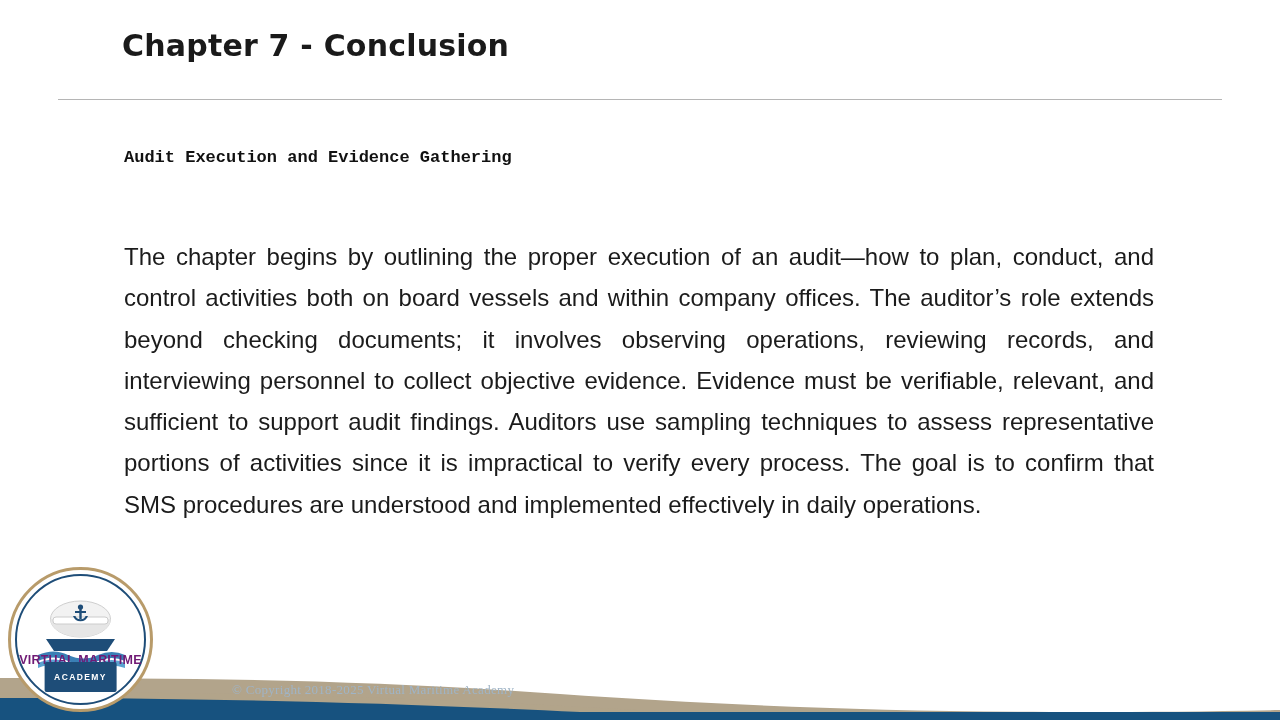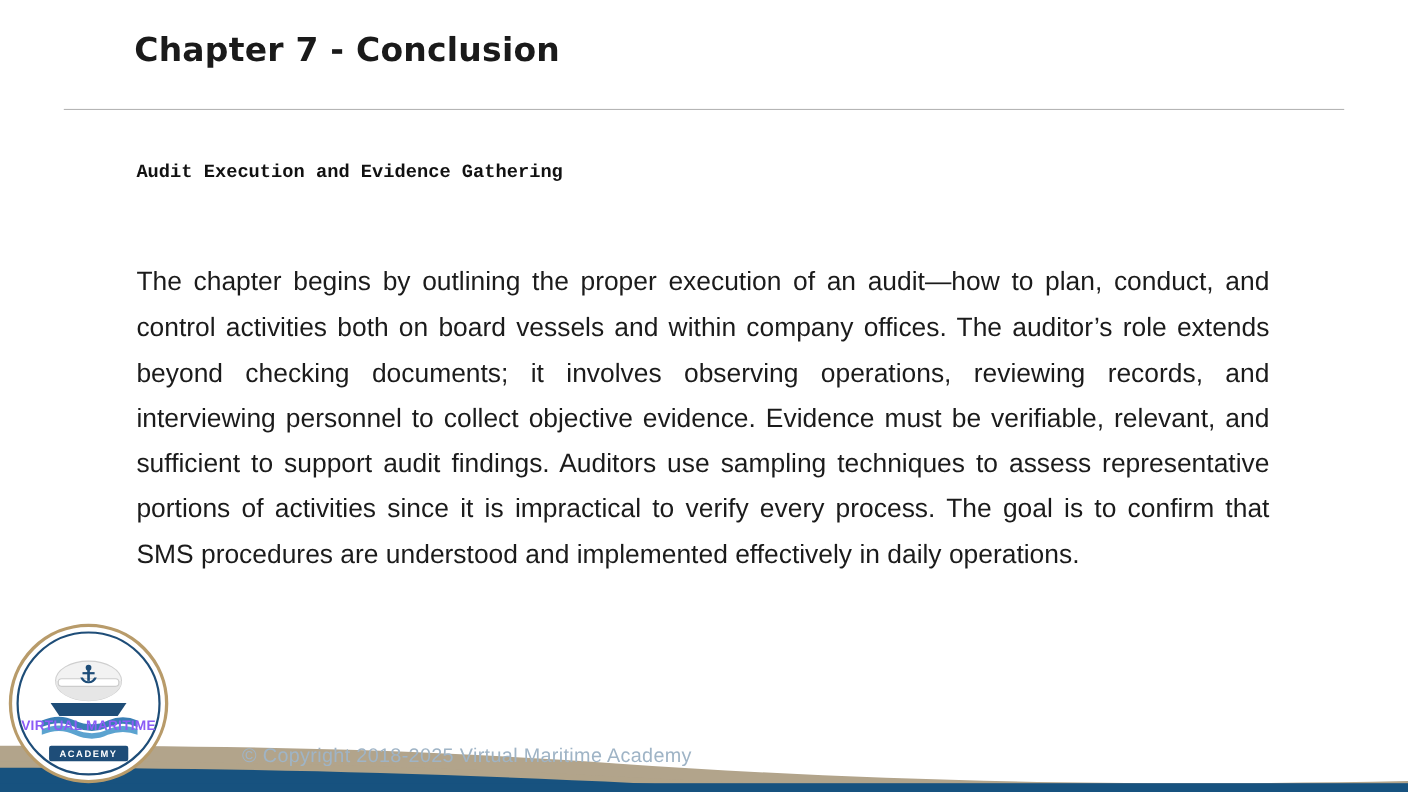--- a/index.html
+++ b/index.html
@@ -71,26 +71,26 @@
   .footer-wave {
     position: absolute;
     left: 0;
     bottom: 0;
     width: 1280px;
     height: 160px;
   }
 
   .copyright {
     position: absolute;
-    left: 220px;
+    left: 232px;
     bottom: 22px;
-    font-size: 18px;
+    font-size: 13px;
     color: #9fb4c6;
     letter-spacing: 0.3px;
-    font-family: Liberation Sans, sans-serif;
+    font-family: Liberation Serif, serif;
   }
 
   
   .logo {
     position: absolute;
     left: 8px;
     bottom: 8px;
     width: 145px;
     height: 145px;
   }
@@ -110,35 +110,35 @@
     box-sizing: border-box;
   }
   .logo-text-top {
     position: absolute;
     left: 0;
     right: 0;
     top: 86px;
     text-align: center;
     font-size: 12.5px;
     font-weight: 700;
-    color: #8b5cf6;
+    color: #701a75;
     letter-spacing: 0.2px;
     font-family: "Liberation Sans", sans-serif;
   }
   .logo-badge {
     position: absolute;
     left: 50%;
     transform: translateX(-50%);
     bottom: 20px;
     background: #1e4d78;
     color: #ffffff;
     font-size: 8.5px;
     font-weight: 700;
     letter-spacing: 1.4px;
-    padding: 2px 10px;
+    padding: 10px 10px;
     border-radius: 2px;
     font-family: "Liberation Sans", sans-serif;
   }
 </style>
 </head>
 <body>
 
 <div class="slide">
 
   <div class="title">Chapter 7 - Conclusion</div>

